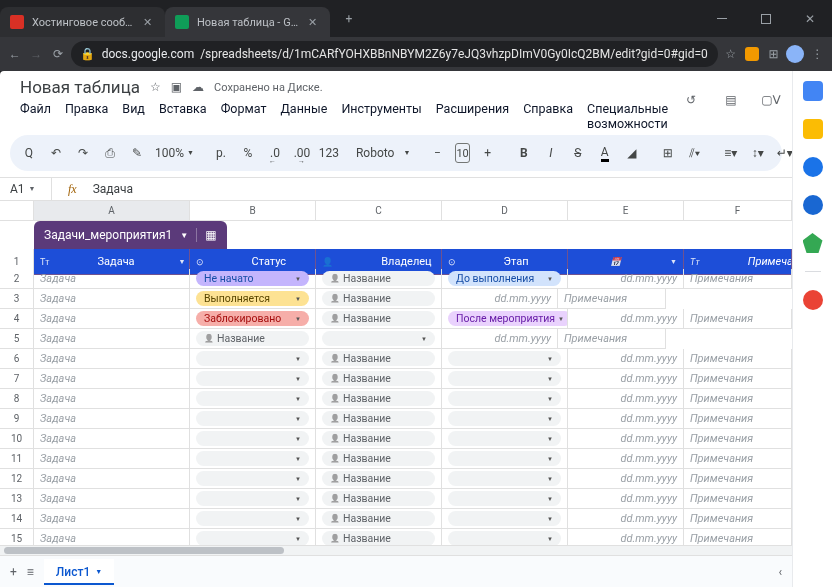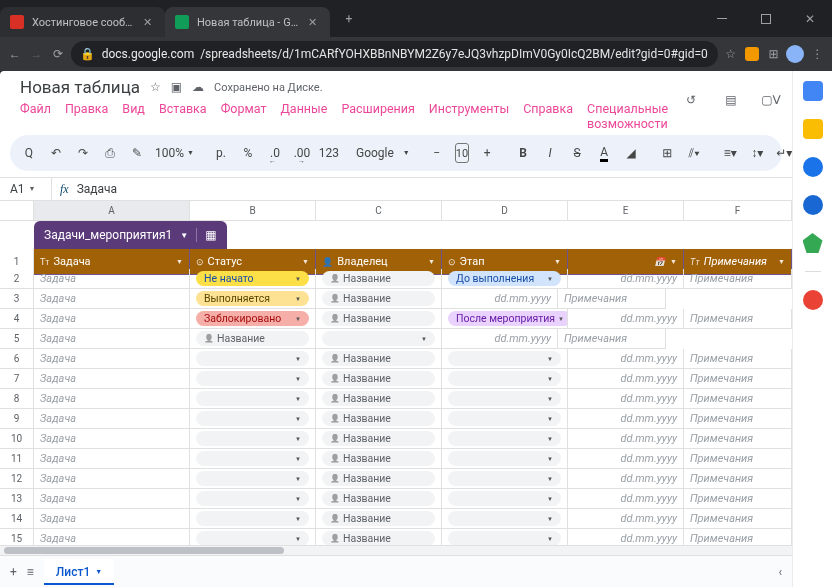--- a/index.html
+++ b/index.html
@@ -27,69 +27,69 @@
 
 .app { position:absolute; top:71px; left:0; right:40px; bottom:0; background:#fff; color:#202124; display:flex; flex-direction:column; border-top-left-radius:4px; }
 .appheader { padding:6px 10px 0 10px; display:flex; align-items:flex-start; gap:10px; }
 .logo { width:26px; height:34px; background:#0f9d58; border-radius:4px; position:relative; margin-top:2px; }
 .logo::after { content:""; position:absolute; inset:6px 5px 6px 5px; border:1.5px solid #fff; border-radius:1px; }
 .docblock { flex:1; }
 .docname { display:flex; align-items:center; gap:10px; }
 .docname .name { font-size:17px; color:#3c4043; }
 .docname .ic { color:#5f6368; }
 .savestatus { font-size:11px; color:#5f6368; }
-.menus { display:flex; gap:14px; margin-top:4px; font-size:12.5px; color:#ec4899; }
+.menus { display:flex; gap:14px; margin-top:4px; font-size:12.5px; color:#0f172a; }
 .hdricons { display:flex; align-items:center; gap:14px; margin-top:6px; }
 .hdrbtn { width:26px; height:26px; display:flex; align-items:center; justify-content:center; color:#5f6368; }
 .sharebtn { width:34px; height:34px; border-radius:50%; background:#d3e3fd; display:flex; align-items:center; justify-content:center; color:#1967d2; }
 
 
 .toolbar { height:36px; margin:4px 10px 0 10px; background:#edf2fa; border-radius:18px; display:flex; align-items:center; padding:0 10px; gap:9px; color:#444746; font-size:12px; }
 .tbtn { display:flex; align-items:center; justify-content:center; color:#444746; min-width:18px; height:22px; }
 .tsep { width:1px; height:18px; background:#c7c7c7; }
 .zoomsel, .fontsel { display:flex; align-items:center; gap:3px; }
 .fontsize { width:30px; height:20px; border:1px solid #747775; border-radius:3px; display:flex; align-items:center; justify-content:center; font-size:11px; }
 
 
-.fxbar { height:24px; border-top:1px solid #e0e0e0; border-bottom:1px solid #e0e0e0; display:flex; align-items:center; margin-top:6px; }
+.fxbar { height:24px; border-top:1px solid #e0e0e0; border-bottom:1px solid #e0e0e0; display:flex; align-items:center; margin-top:6px;gap:8px; }
 .cellref { width:52px; padding-left:10px; font-size:12px; color:#3c4043; border-right:1px solid #e0e0e0; display:flex; align-items:center; gap:4px; height:100%; }
-.fx { padding:0 8px; font-style:italic; color:#0c4a6e; font-family:serif; }
+.fx { padding:0 8px; font-style:italic; color:#a16207; font-family:serif; }
 .fxval { font-size:12px; color:#3c4043; }
 
 
 .grid { flex:1; display:flex; flex-direction:column; overflow:hidden; position:relative; }
 .colhdr { display:flex; height:20px; background:#fff; border-bottom:1px solid #e0e0e0; }
 .corner { width:34px; border-right:1px solid #e0e0e0; background:#fff; }
 .colh { border-right:1px solid #e0e0e0; display:flex; align-items:center; justify-content:center; font-size:10px; color:#5f6368; }
 .colA{width:156px; background:#e8eaed;} .colB{width:126px;} .colC{width:126px;} .colD{width:126px;} .colE{width:116px;} .colF{width:108px;}
 
 .tableview { position:absolute; left:34px; top:20px; }
 .tvtab { height:28px; background:#5b3a7a; display:inline-flex; align-items:center; padding:0 10px; gap:8px; border-top-left-radius:6px; border-top-right-radius:6px; color:#fff; font-size:12px; }
 .tvtab .tri { font-size:8px; }
 .tvgrid { color:#fff; }
 
 .gridbody { position:absolute; left:0; top:48px; right:0; bottom:0; overflow:auto; }
 .grow { display:flex; height:20px; }
 .rowh { width:34px; border-right:1px solid #e0e0e0; border-bottom:1px solid #e0e0e0; display:flex; align-items:center; justify-content:center; font-size:10px; color:#5f6368; background:#fff; }
 .cell { border-right:1px solid #e0e0e0; border-bottom:1px solid #e0e0e0; display:flex; align-items:center; padding:0 6px; font-size:11px; position:relative; overflow:hidden; }
 .cA{width:156px;} .cB{width:126px;} .cC{width:126px;} .cD{width:126px;} .cE{width:116px; justify-content:flex-end; color:#9aa0a6; font-style:italic;} .cF{width:108px; color:#9aa0a6; font-style:italic;}
 
-.hdrow .cell { background:#a16207; color:#fff; height:26px; border-color:#6f5290; }
+.hdrow .cell { background:#1d4ed8; color:#fff; height:26px; border-color:#6f5290;gap:44px; }
 .hdrow .rowh { height:26px; }
 .hdrow .hlabel { flex:1; }
 .hdrow .hic { font-size:9px; margin-right:4px; opacity:.85; }
 .hdrow .tri { font-size:7px; opacity:.85; }
 
 .chip { height:15px; border-radius:8px; padding:0 8px; display:inline-flex; align-items:center; font-size:10.5px; gap:3px; flex:1; }
 .chip .ct { flex:1; white-space:nowrap; overflow:hidden; }
 .chip .tri { font-size:6px; color:#555; }
 .chip.empty { background:#f1f3f4; }
 .chip.nameplate { background:#f1f3f4; color:#5f6368; }
 .chip.nameplate::before { content:"👤"; font-size:8px; filter:grayscale(1); opacity:.6; }
-.c-blue{background:#fde047;color:#174ea6;} .c-yellow{background:#fde293;color:#594600;} .c-red{background:#f6aea9;color:#a50e0e;} .c-green{background:#a8dab5;color:#0d652d;}
+.c-blue{background:#c4b5fd;color:#174ea6;} .c-yellow{background:#fde293;color:#594600;} .c-red{background:#f6aea9;color:#a50e0e;} .c-green{background:#a8dab5;color:#0d652d;}
 .c-ltblue{background:#d2e3fc;color:#174ea6;} .c-peach{background:#feefc3;color:#7a4f01;} .c-lav{background:#e9d2fd;color:#681da8;}
 
 .placeholder { color:#9aa0a6; font-style:italic; }
 
 
 .sheetbar { height:32px; border-top:1px solid #e0e0e0; display:flex; align-items:center; padding:0 10px; gap:10px; background:#f9fbfd; }
 .sheetbtn { color:#5f6368; display:flex; align-items:center; justify-content:center; }
 .sheettab { height:26px; padding:0 12px; display:flex; align-items:center; gap:5px; font-size:12px; color:#3c4043; background:#fff; border-top:2px solid transparent; }
 .sheettab.active { color:#0b57d0; border-bottom:2px solid #0b57d0; font-weight:500; }
 
@@ -163,22 +163,22 @@
         <span class="ic">☁</span>
         <span class="savestatus">Сохранено на Диске.</span>
       </div>
       <div class="menus" id="menus">
           <span>Файл</span>
           <span>Правка</span>
           <span>Вид</span>
           <span>Вставка</span>
           <span>Формат</span>
           <span>Данные</span>
+          <span>Инструменты</span>
           <span>Расширения</span>
-          <span>Инструменты</span>
           <span>Справка</span>
           <span>Специальные возможности</span>
         </div>
     </div>
     <div class="hdricons">
       <div class="hdrbtn">↺</div>
       <div class="hdrbtn">▤</div>
       <div class="hdrbtn">▢ᐯ</div>
       <div class="sharebtn">
           <svg width="16" height="16" viewBox="0 0 24 24">
@@ -206,21 +206,21 @@
         <span>.0</span>
         <span style="position:absolute;font-size:7px;bottom:-1px;left:3px">←</span>
       </div>
     <div class="tbtn" style="position:relative">
         <span>.00</span>
         <span style="position:absolute;font-size:7px;bottom:-1px;left:5px">→</span>
       </div>
     <div class="tbtn">123</div>
     <div class="tsep"></div>
     <div class="fontsel">
-        <span>Google</span>
+        <span>Roboto</span>
         <span style="font-size:7px;margin-left:6px">▼</span>
       </div>
     <div class="tsep"></div>
     <div class="tbtn">−</div>
     <div class="fontsize">10</div>
     <div class="tbtn">+</div>
     <div class="tsep"></div>
     <div class="tbtn">
         <b>B</b>
       </div>

